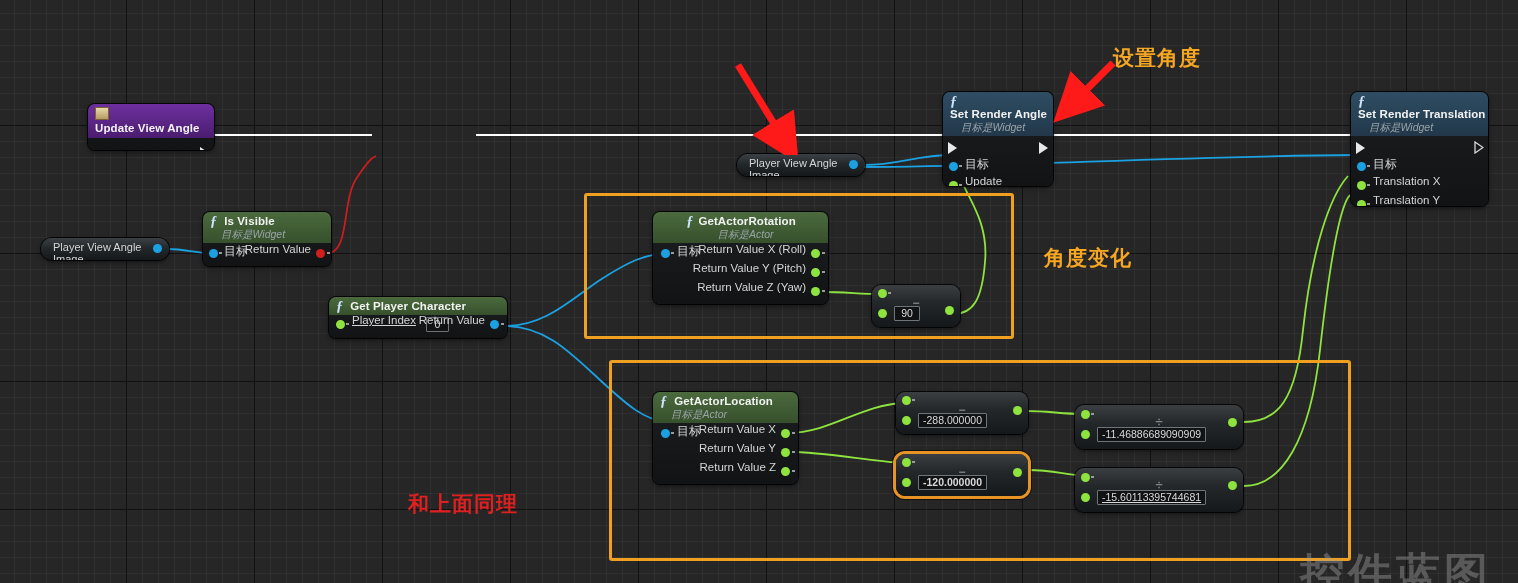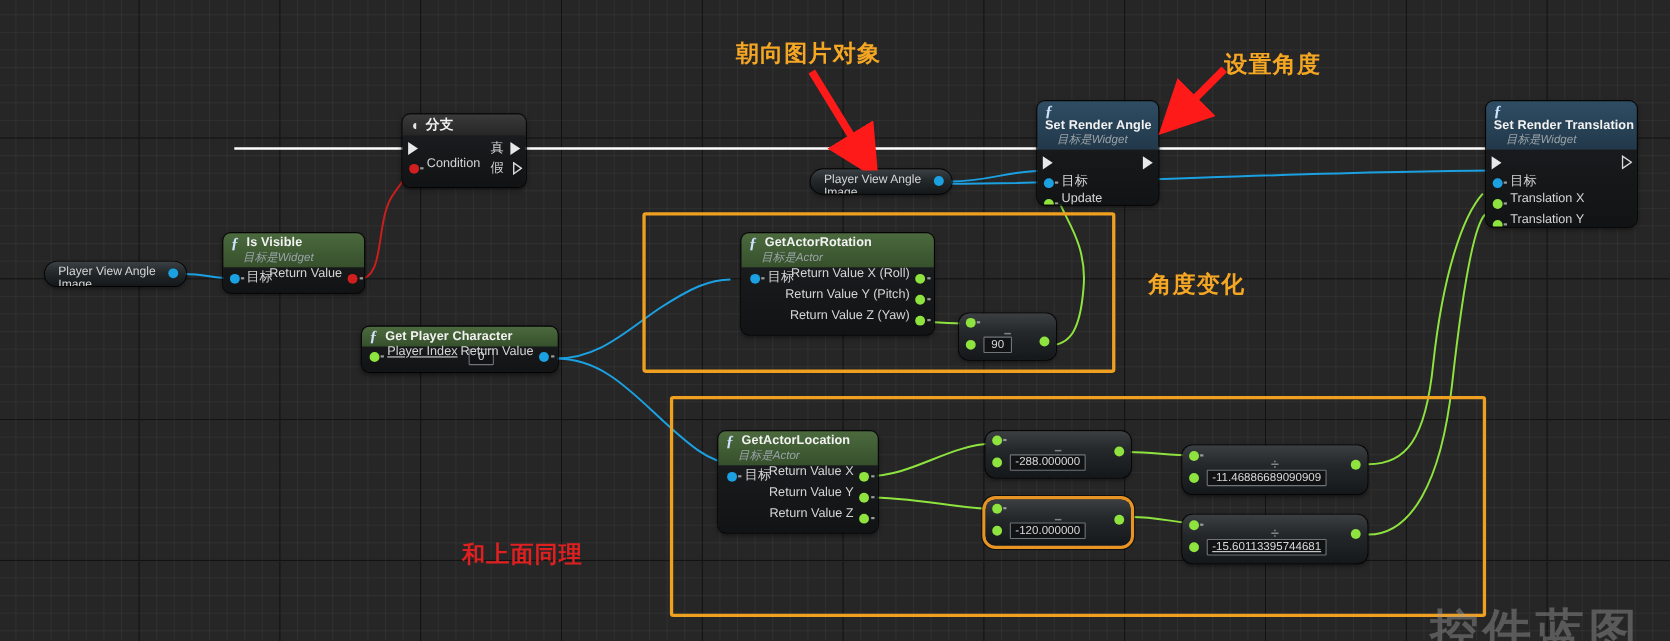--- a/index.html
+++ b/index.html
@@ -154,41 +154,30 @@
     <path d="M1244,422 C1278,422 1296,400 1303,330 C1312,248 1330,196 1348,176" stroke="#8ee33f" stroke-width="1.8" fill="none"></path>
 
     <path d="M1244,486 C1282,486 1310,440 1320,350 C1330,260 1340,205 1350,195" stroke="#8ee33f" stroke-width="1.8" fill="none"></path>
   </svg>
 
   <div class="commentbox" style="left:584px;top:193px;width:424px;height:140px;"></div>
   <div class="commentbox" style="left:609px;top:360px;width:736px;height:195px;"></div>
 
   <div id="nodes">
 
-
-    <div class="node" style="left:366px;top:104px;width:112px;height:66px;">
-      <div class="hdr hdr-flow" style="padding-bottom:2px;">
-        <span style="color:#e3e3e3;font-size:13px;vertical-align:-1px;margin-right:3px;">◖</span>
-        <span class="ttl cjk" style="font-size:12.5px;">分支</span>
-      </div>
-      <div class="body" style="height:49px;">
-        <span class="exec" style="left:5px;top:6px;"></span>
-        <span class="exec" style="right:5px;top:6px;"></span>
-        <span class="lbl" style="position:absolute;right:20px;top:3px;font-size:12px;">真</span>
-        <span class="pin red" style="left:6px;top:26px;"></span>
-        <span class="pindot" style="left:16px;top:29px;"></span>
-        <span class="lbl" style="position:absolute;left:22px;top:20px;">Condition</span>
-        <span class="lbl" style="position:absolute;right:20px;top:21px;font-size:12px;">假</span>
-        <span class="exec hollowarrow" style="right:4px;top:24px;">
-          <svg width="9" height="12" viewBox="0 0 9 12">
-              <path d="M1,1 L1,11 L8,6 Z" fill="none" stroke="#d8d8d8" stroke-width="1.3"></path>
-            </svg>
-        </span>
-      </div>
-    </div>
+    <div class="node" style="left:88px;top:104px;width:126px;height:46px;">
+      <div class="hdr hdr-event">
+        <span style="display:inline-block;width:12px;height:11px;background:linear-gradient(#e9d9a8,#b79a63);border:1px solid #7a6436;vertical-align:-1px;margin-right:4px;"></span>
+        <span class="ttl">Update View Angle</span>
+      </div>
+      <div class="body" style="height:28px;">
+        <span class="exec" style="right:5px;top:9px;"></span>
+      </div>
+    </div>
+
 
     <div class="node" style="left:203px;top:212px;width:128px;height:54px;">
       <div class="hdr hdr-fn-green">
         <span class="fx">ƒ</span>
         <span class="ttl">Is Visible</span>
         <div class="sub" style="margin-left:11px;">目标是Widget</div>
       </div>
       <div class="body" style="height:24px;">
         <span class="pin blue" style="left:6px;top:6px;"></span>
         <span class="pindot" style="left:16px;top:9px;"></span>
@@ -247,21 +236,21 @@
         <span class="lbl cjk" style="position:absolute;left:22px;top:20px;">目标</span>
         <span class="pin green" style="left:6px;top:45px;"></span>
         <span class="pindot" style="left:16px;top:48px;"></span>
         <span class="lbl" style="position:absolute;left:22px;top:39px;">Translation X</span>
         <span class="pin green" style="left:6px;top:64px;"></span>
         <span class="pindot" style="left:16px;top:67px;"></span>
         <span class="lbl" style="position:absolute;left:22px;top:58px;">Translation Y</span>
       </div>
     </div>
 
-    <div class="node" style="left:674px;top:212px;width:175px;height:92px;">
+    <div class="node" style="left:653px;top:212px;width:175px;height:92px;text-align:center;">
       <div class="hdr hdr-fn-green">
         <span class="fx">ƒ</span>
         <span class="ttl">GetActorRotation</span>
         <div class="sub" style="margin-left:11px;">目标是Actor</div>
       </div>
       <div class="body" style="height:62px;">
         <span class="pin blue" style="left:8px;top:6px;"></span>
         <span class="pindot" style="left:18px;top:9px;"></span>
         <span class="lbl cjk" style="position:absolute;left:24px;top:0;">目标</span>
 
@@ -336,21 +325,21 @@
       <span class="pin green hollow" style="left:6px;top:24px;"></span>
       <span class="valbox" style="left:22px;top:21px;">-288.000000</span>
       <span class="pin green" style="right:6px;top:14px;"></span>
     </div>
 
     <div class="mathnode sel" style="left:896px;top:454px;width:132px;height:42px;">
       <span class="mathop" style="top:13px;">−</span>
       <span class="pin green" style="left:6px;top:4px;"></span>
       <span class="pindot" style="left:16px;top:7px;"></span>
       <span class="pin green hollow" style="left:6px;top:24px;"></span>
-      <span class="valbox" style="left:22px;top:21px;">-120.000000</span>
+      <span class="valbox" style="left:22px;top:21px;font-weight:bold;">-120.000000</span>
       <span class="pin green" style="right:6px;top:14px;"></span>
     </div>
 
     <div class="mathnode" style="left:1075px;top:405px;width:168px;height:44px;">
       <span class="mathop" style="top:12px;font-size:13px;">÷</span>
       <span class="pin green" style="left:6px;top:5px;"></span>
       <span class="pindot" style="left:16px;top:8px;"></span>
       <span class="pin green hollow" style="left:6px;top:25px;"></span>
       <span class="valbox" style="left:22px;top:22px;">-11.46886689090909</span>
       <span class="pin green" style="right:6px;top:13px;"></span>
@@ -360,24 +349,23 @@
       <span class="mathop" style="top:12px;font-size:13px;">÷</span>
       <span class="pin green" style="left:6px;top:5px;"></span>
       <span class="pindot" style="left:16px;top:8px;"></span>
       <span class="pin green hollow" style="left:6px;top:25px;"></span>
       <span class="valbox" style="left:22px;top:22px;text-decoration:underline;">-15.60113395744681</span>
       <span class="pin green" style="right:6px;top:13px;"></span>
     </div>
 
   </div>
 
-  <div class="anno orange" style="left:669px;top:34px;">朝向图片对象</div>
   <div class="anno orange" style="left:1113px;top:44px;">设置角度</div>
   <div class="anno orange" style="left:1044px;top:244px;">角度变化</div>
-  <div class="anno red" style="left:420px;top:490px;">和上面同理</div>
+  <div class="anno red" style="left:408px;top:490px;">和上面同理</div>
 
   <svg class="arrow-red" style="left:726px;top:60px;" width="100" height="95" viewBox="0 0 100 95">
     <defs>
       <marker id="ah1" markerWidth="7" markerHeight="7" refX="3" refY="3.5" orient="auto">
         <path d="M0,0 L7,3.5 L0,7 Z" fill="#ff1a1a"></path>
       </marker>
     </defs>
     <path d="M12,5 L58,80" stroke="#ff1a1a" stroke-width="7" fill="none" marker-end="url(#ah1)"></path>
   </svg>
   <svg class="arrow-red" style="left:1045px;top:58px;" width="90" height="70" viewBox="0 0 90 70">

